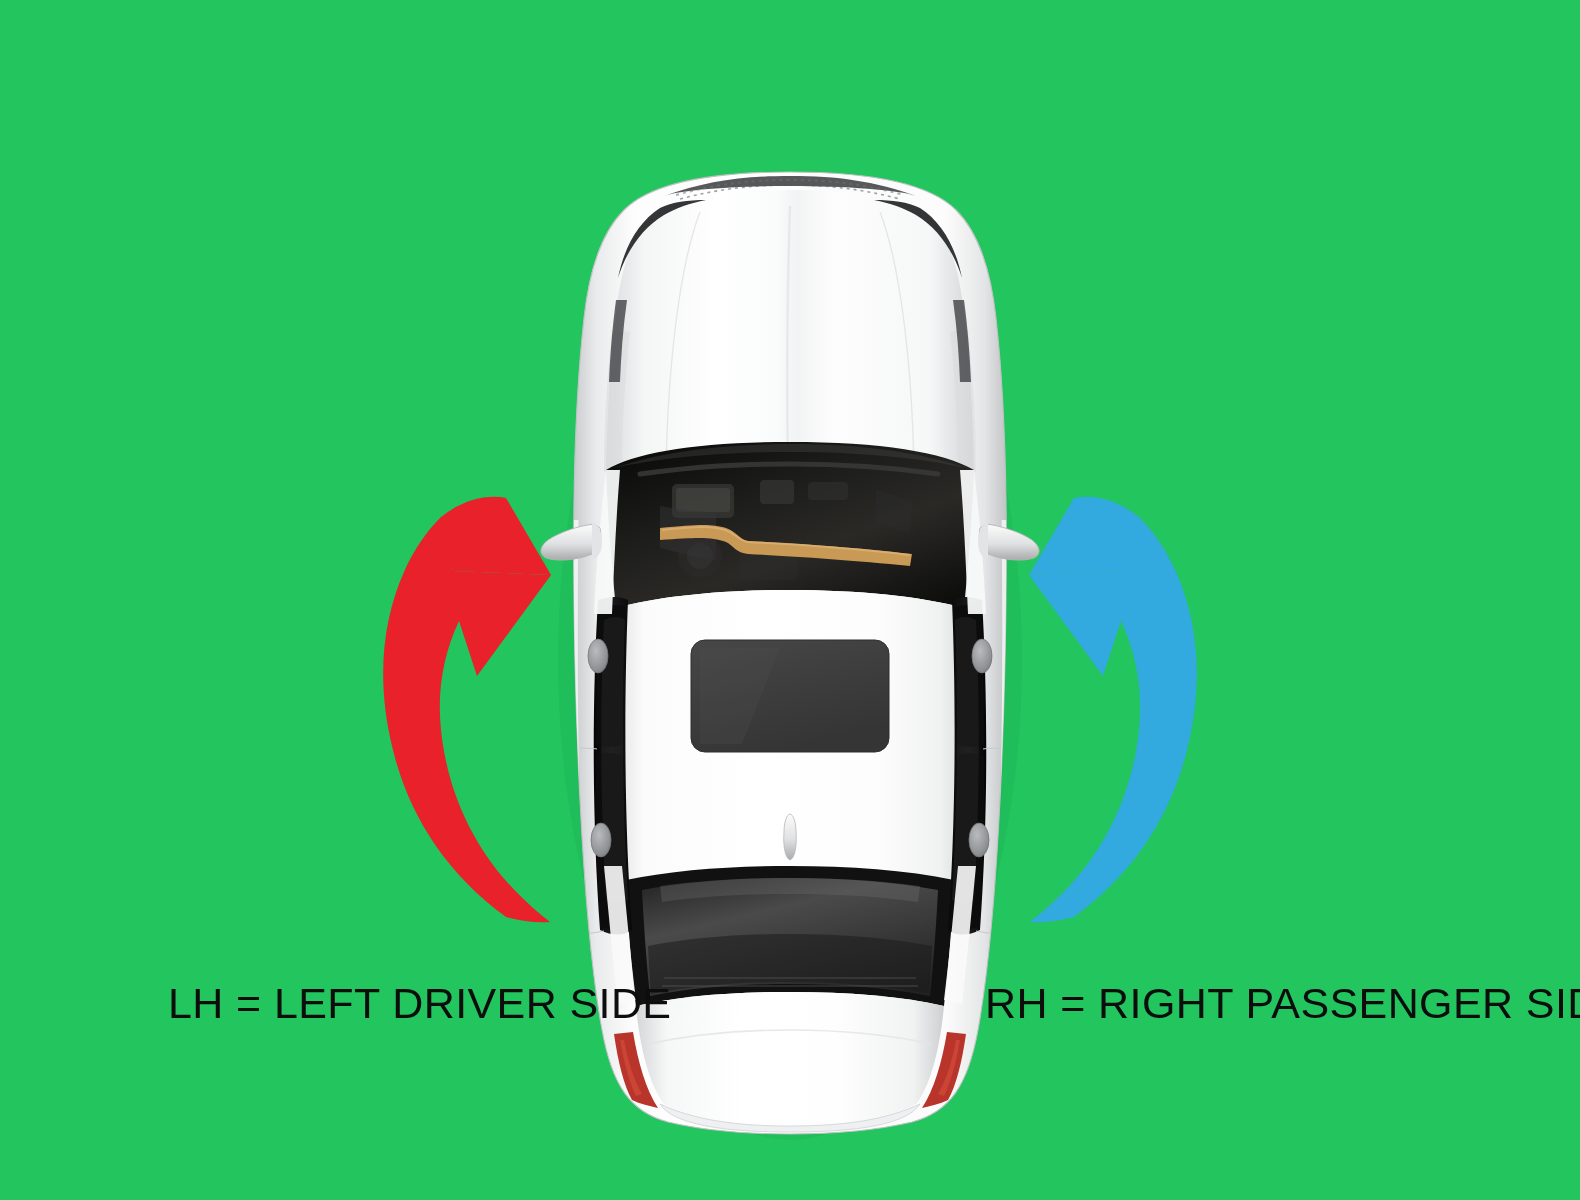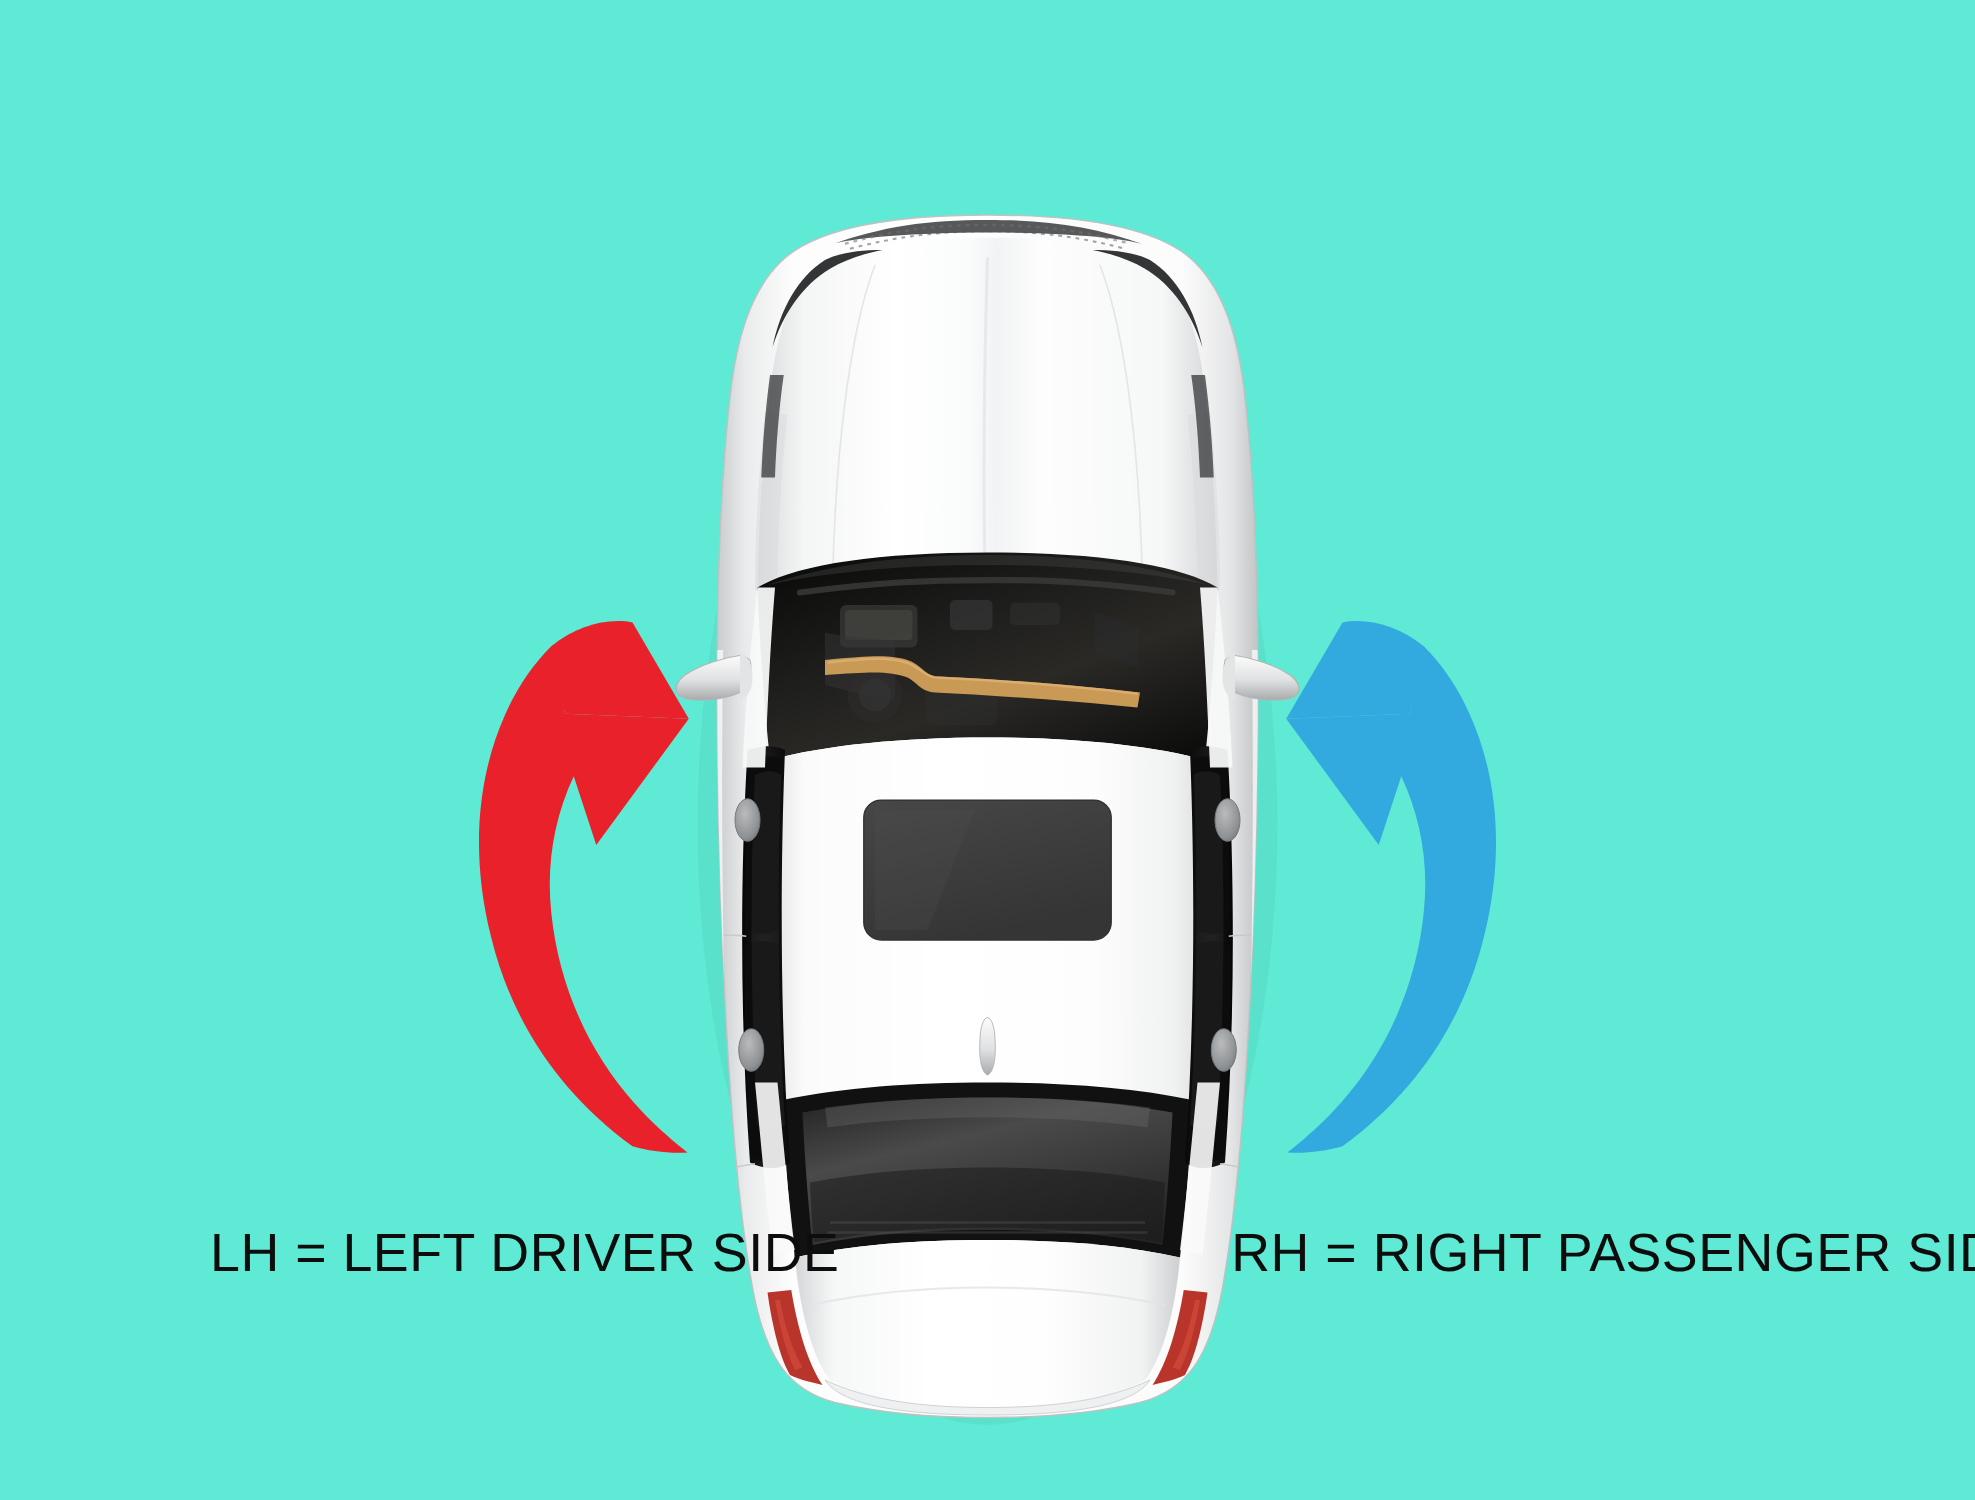--- a/index.html
+++ b/index.html
@@ -40,21 +40,21 @@
     top: 982px;
   }
   #label-rh {
     left: 985px;
     top: 982px;
   }
 </style>
 </head>
 <body>
 
-<div id="stage" style="background: #5eead4;">
+<div id="stage" style="background: #22c55e;">
 
   <svg class="layer" viewBox="0 0 1580 1200">
     <defs>
       <linearGradient id="bodyGrad" x1="0" y1="0" x2="1" y2="0">
         <stop offset="0%" stop-color="#c9cbcd"></stop>
         <stop offset="5%" stop-color="#e9eaeb"></stop>
         <stop offset="14%" stop-color="#fdfdfd"></stop>
         <stop offset="48%" stop-color="#ffffff"></stop>
         <stop offset="56%" stop-color="#fbfbfb"></stop>
         <stop offset="86%" stop-color="#fcfcfc"></stop>

